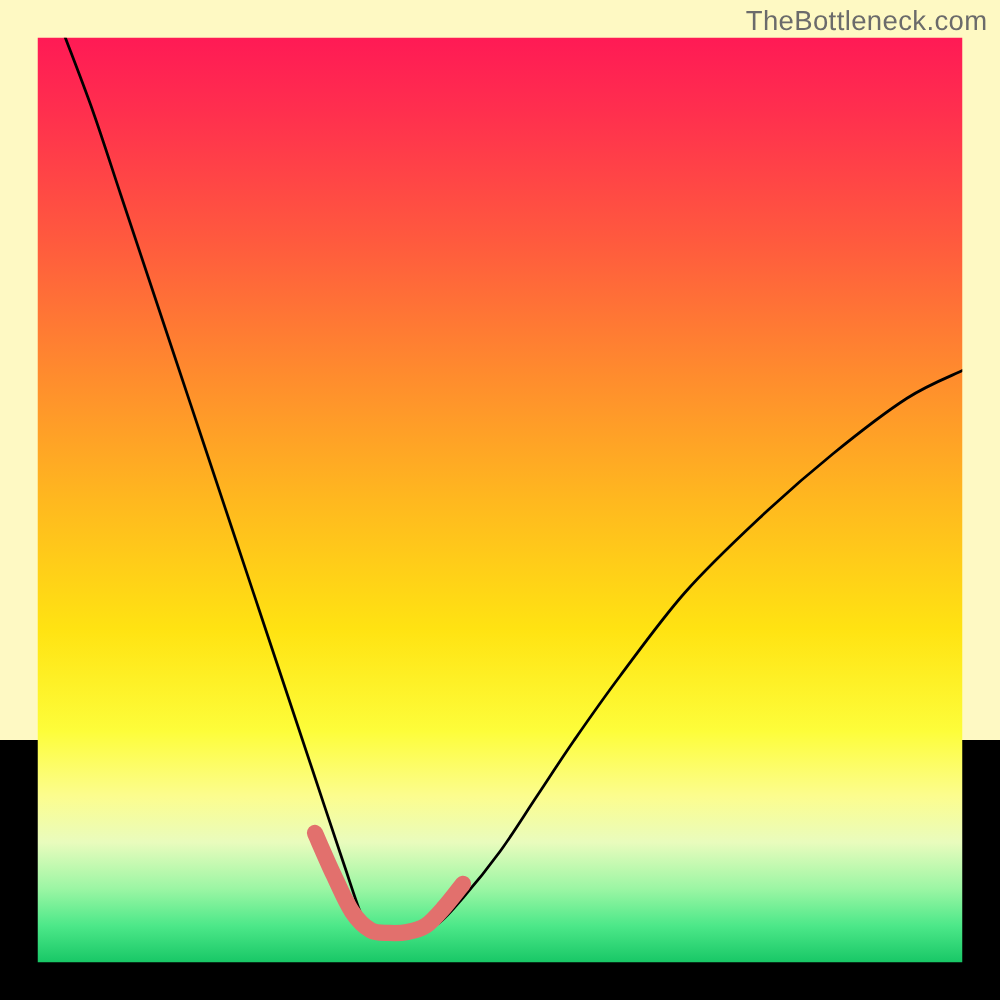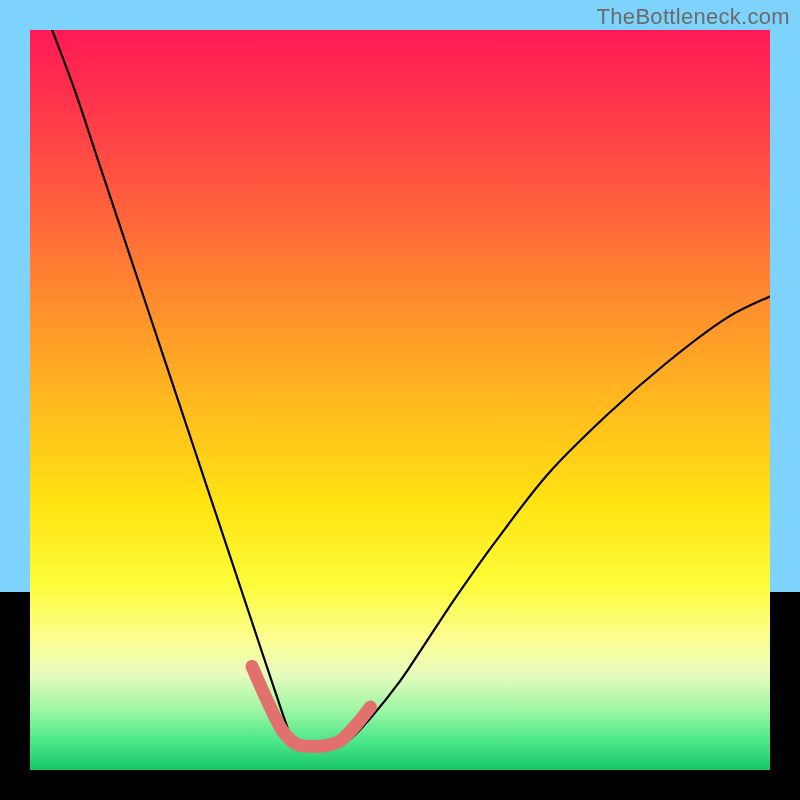--- a/index.html
+++ b/index.html
@@ -8,21 +8,21 @@
     width: 800px;
     height: 800px;
     background: #000;
     overflow: hidden;
     font-family: Arial, Helvetica, sans-serif;
   }
   .frame {
     position: relative;
     width: 800px;
     height: 592px;
-    background: #7dd3fc;
+    background: #fef9c3;
   }
   .watermark {
     position: absolute;
     top: 4px;
     right: 10px;
     color: #6b6b6b;
     font-size: 22px;
     font-weight: 500;
     letter-spacing: 0.3px;
     z-index: 10;

